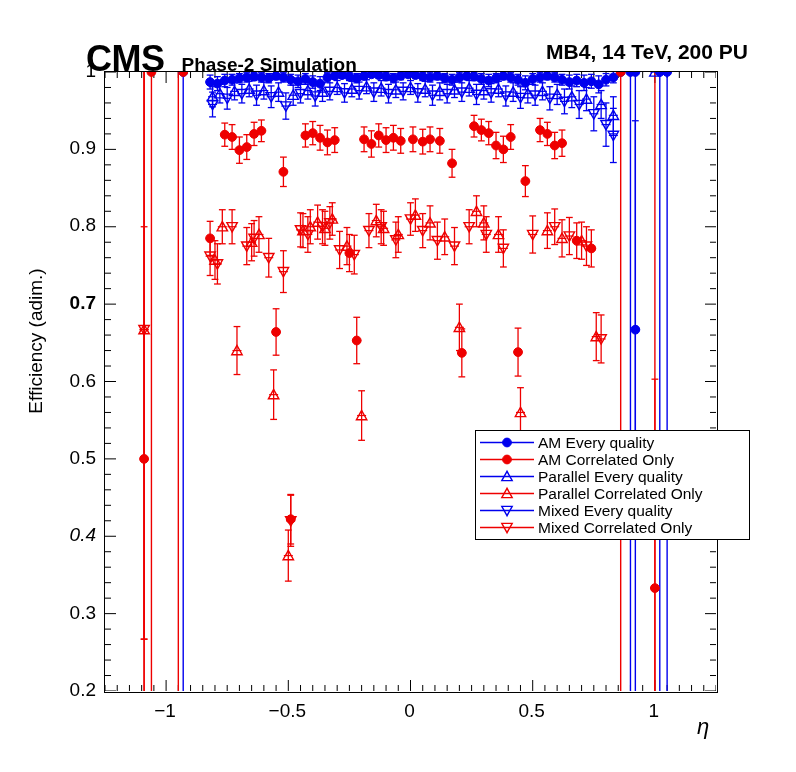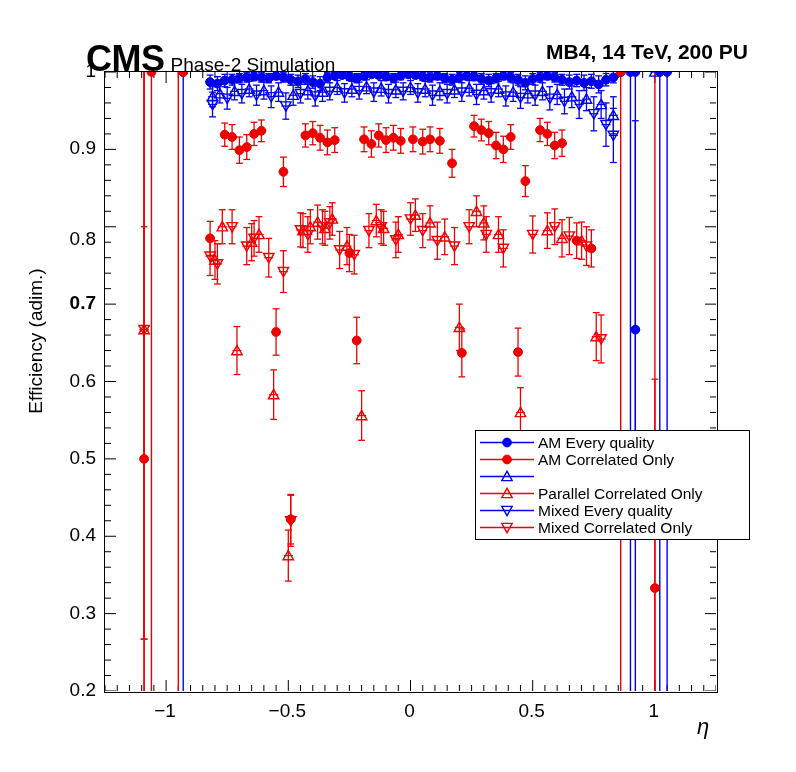--- a/index.html
+++ b/index.html
@@ -3,21 +3,21 @@
 <meta charset="utf-8">
 <style>
   html,body{margin:0;padding:0;background:#ffffff;}
   body{width:796px;height:772px;overflow:hidden;
        font-family:"Liberation Sans",sans-serif;color:#000;}
   #root{position:relative;width:796px;height:772px;}
 
   
   .cms-head{position:absolute;left:86px;top:38px;white-space:nowrap;}
   .cms-main{font-size:36px;font-weight:bold;letter-spacing:-0.5px;}
-  .cms-sub{font-size:19px;font-weight:normal;margin-left:6px;}
+  .cms-sub{font-size:19px;font-weight:bold;margin-left:17px;}
   .run-head{position:absolute;right:48px;top:40px;white-space:nowrap;
             font-size:21px;font-weight:bold;}
 
   
   .ytitle{position:absolute;left:-74px;top:330px;width:220px;
           transform:rotate(-90deg);transform-origin:50% 50%;
           text-align:center;font-size:19px;white-space:nowrap;}
   .xtitle{position:absolute;left:697px;top:714px;font-size:22px;font-style:italic;}
 
   
@@ -1364,25 +1364,25 @@
           <line x1="492.7320000000001" y1="290.93000000000006" x2="499.53200000000004" y2="290.93000000000006" stroke="#ee0000" stroke-width="1.3"></line>
           <line x1="491.63200000000006" y1="266.94375" x2="500.63200000000006" y2="266.94375" stroke="#ee0000" stroke-width="1.2"></line>
           <polygon points="496.13200000000006,272.14375 490.9320000000001,262.78375 501.33200000000005,262.78375" fill="none" stroke="#ee0000" stroke-width="1.4"></polygon>
         </g>
       </svg>
   </div>
 
   <div id="yticklabels">
       <div class="ylab" style="left: 36px; top: 690px; text-align: right;">0.2</div>
       <div class="ylab" style="left: 36px; top: 612.625px;">0.3</div>
-      <div class="ylab" style="left: 36px; top: 535.25px;">0.4</div>
+      <div class="ylab" style="left: 36px; top: 535.25px; font-style: italic;">0.4</div>
       <div class="ylab" style="left: 36px; top: 457.875px;">0.5</div>
       <div class="ylab" style="left: 36px; top: 380.5px;">0.6</div>
       <div class="ylab" style="left: 36px; top: 303.125px; font-weight: bold;">0.7</div>
-      <div class="ylab" style="left: 36px; top: 239px;">0.8</div>
+      <div class="ylab" style="left: 36px; top: 225px;">0.8</div>
       <div class="ylab" style="left: 36px; top: 148.375px;">0.9</div>
       <div class="ylab" style="left: 36px; top: 71px;">1</div>
     </div>
   <div id="xticklabels">
       <div class="xlab" style="left: 130.1px; top: 700px;">−1</div>
       <div class="xlab" style="left: 252.3px; top: 700px;">−0.5</div>
       <div class="xlab" style="left: 374.5px; top: 700px;">0</div>
       <div class="xlab" style="left: 496.7px; top: 700px;">0.5</div>
       <div class="xlab" style="left: 618.9px; top: 700px;">1</div>
     </div>
@@ -1406,20 +1406,21 @@
           </svg></div>
         <div class="leg-txt">AM Correlated Only</div>
       </div>
       <div class="leg-row">
         <div class="leg-sym"><svg width="62" height="17">
             <line x1="4" y1="8.5" x2="58" y2="8.5" stroke="#0000ee" stroke-width="1.6"></line>
             <g>
               <polygon points="31,3.3 25.8,12.66 36.2,12.66" fill="none" stroke="#0000ee" stroke-width="1.4"></polygon>
             </g>
           </svg></div>
+        <div class="leg-txt">Parallel Every quality</div>
       </div>
       <div class="leg-row">
         <div class="leg-sym"><svg width="62" height="17">
             <line x1="4" y1="8.5" x2="58" y2="8.5" stroke="#ee0000" stroke-width="1.6"></line>
             <g>
               <polygon points="31,3.3 25.8,12.66 36.2,12.66" fill="none" stroke="#ee0000" stroke-width="1.4"></polygon>
             </g>
           </svg></div>
         <div class="leg-txt">Parallel Correlated Only</div>
       </div>

